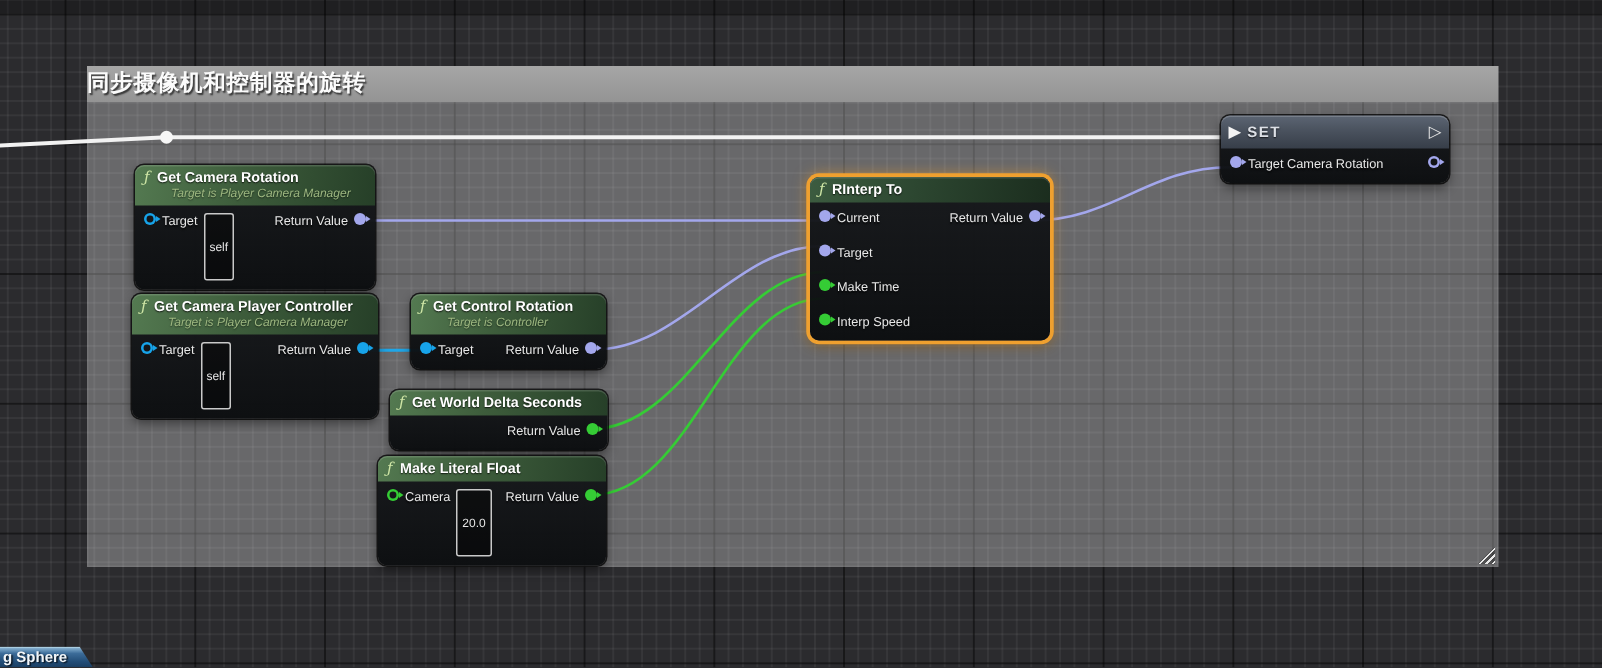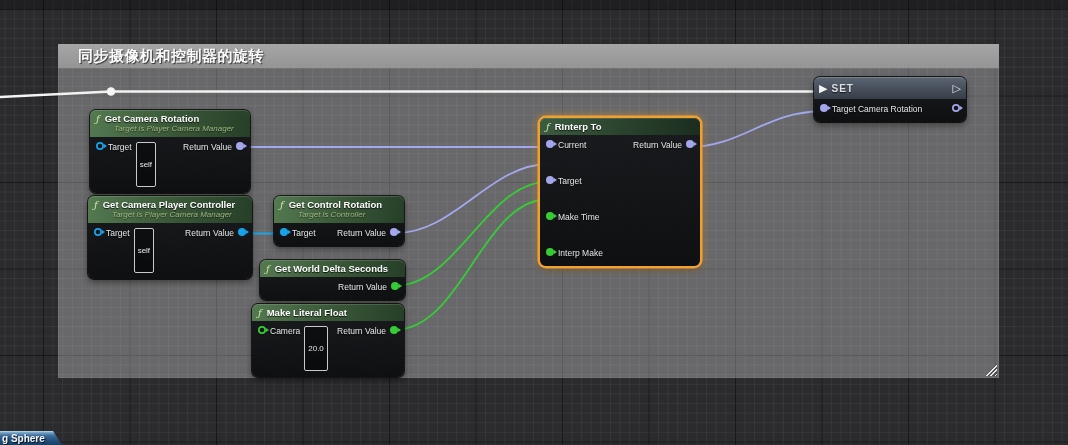--- a/index.html
+++ b/index.html
@@ -15,21 +15,21 @@
     background-size:86.5px 86.5px,86.5px 86.5px,9.61px 9.61px,9.61px 9.61px;
     background-position:43px 9px,43px 9px,43px 9px,43px 9px;
   }
   .top-band{position:absolute;left:0;top:0;width:100%;height:9px;background:rgba(0,0,0,0.28);z-index:0;}
 
   
   .comment-title{
     position:absolute;left:58px;top:44px;width:941px;height:24px;z-index:1;
     background:linear-gradient(#a6a6a6,#949494);
     color:#fbfbfb;font-size:15px;font-weight:bold;line-height:24px;
-    padding-left:20px;box-sizing:border-box;
+    padding-left:0;box-sizing:border-box;
     text-shadow:1px 1px 1px rgba(0,0,0,0.65);
     letter-spacing:0.5px;white-space:nowrap;overflow:hidden;
   }
   .comment-body{
     position:absolute;left:58px;top:68px;width:941px;height:310px;z-index:1;
     background:rgba(255,255,255,0.29);
     box-shadow:inset 0 0 0 1px rgba(255,255,255,0.08);
   }
   .resize-handle{
     position:absolute;right:2px;bottom:2px;width:12px;height:12px;
@@ -217,39 +217,39 @@
     </div>
   </div>
 
   <div class="node selected" style="left:540px;top:118px;width:160px;">
     <div class="node-header darker">
       <div class="hdr-line">
         <span class="fn-icon">ƒ</span>
         <span class="node-title">RInterp To</span>
       </div>
     </div>
-    <div class="node-body" style="gap:24px;">
+    <div class="node-body" style="gap:11px;">
       <div class="pin-row">
         <span class="pin lav"></span>
         <span class="pin-label">Current</span>
         <span class="spacer"></span>
         <span class="pin-label">Return Value</span>
         <span class="pin lav"></span>
       </div>
       <div class="pin-row">
         <span class="pin lav"></span>
         <span class="pin-label">Target</span>
       </div>
       <div class="pin-row">
         <span class="pin green"></span>
         <span class="pin-label">Make Time</span>
       </div>
       <div class="pin-row">
         <span class="pin green"></span>
-        <span class="pin-label">Interp Make</span>
+        <span class="pin-label">Interp Speed</span>
       </div>
     </div>
   </div>
 
   <div class="node" style="left:814px;top:77px;width:152px;">
     <div class="set-header">
       <span class="exec-pin">▶</span>
       <span class="set-title">SET</span>
       <span class="exec-pin" style="color:#e8e8e8;">▷</span>
     </div>

